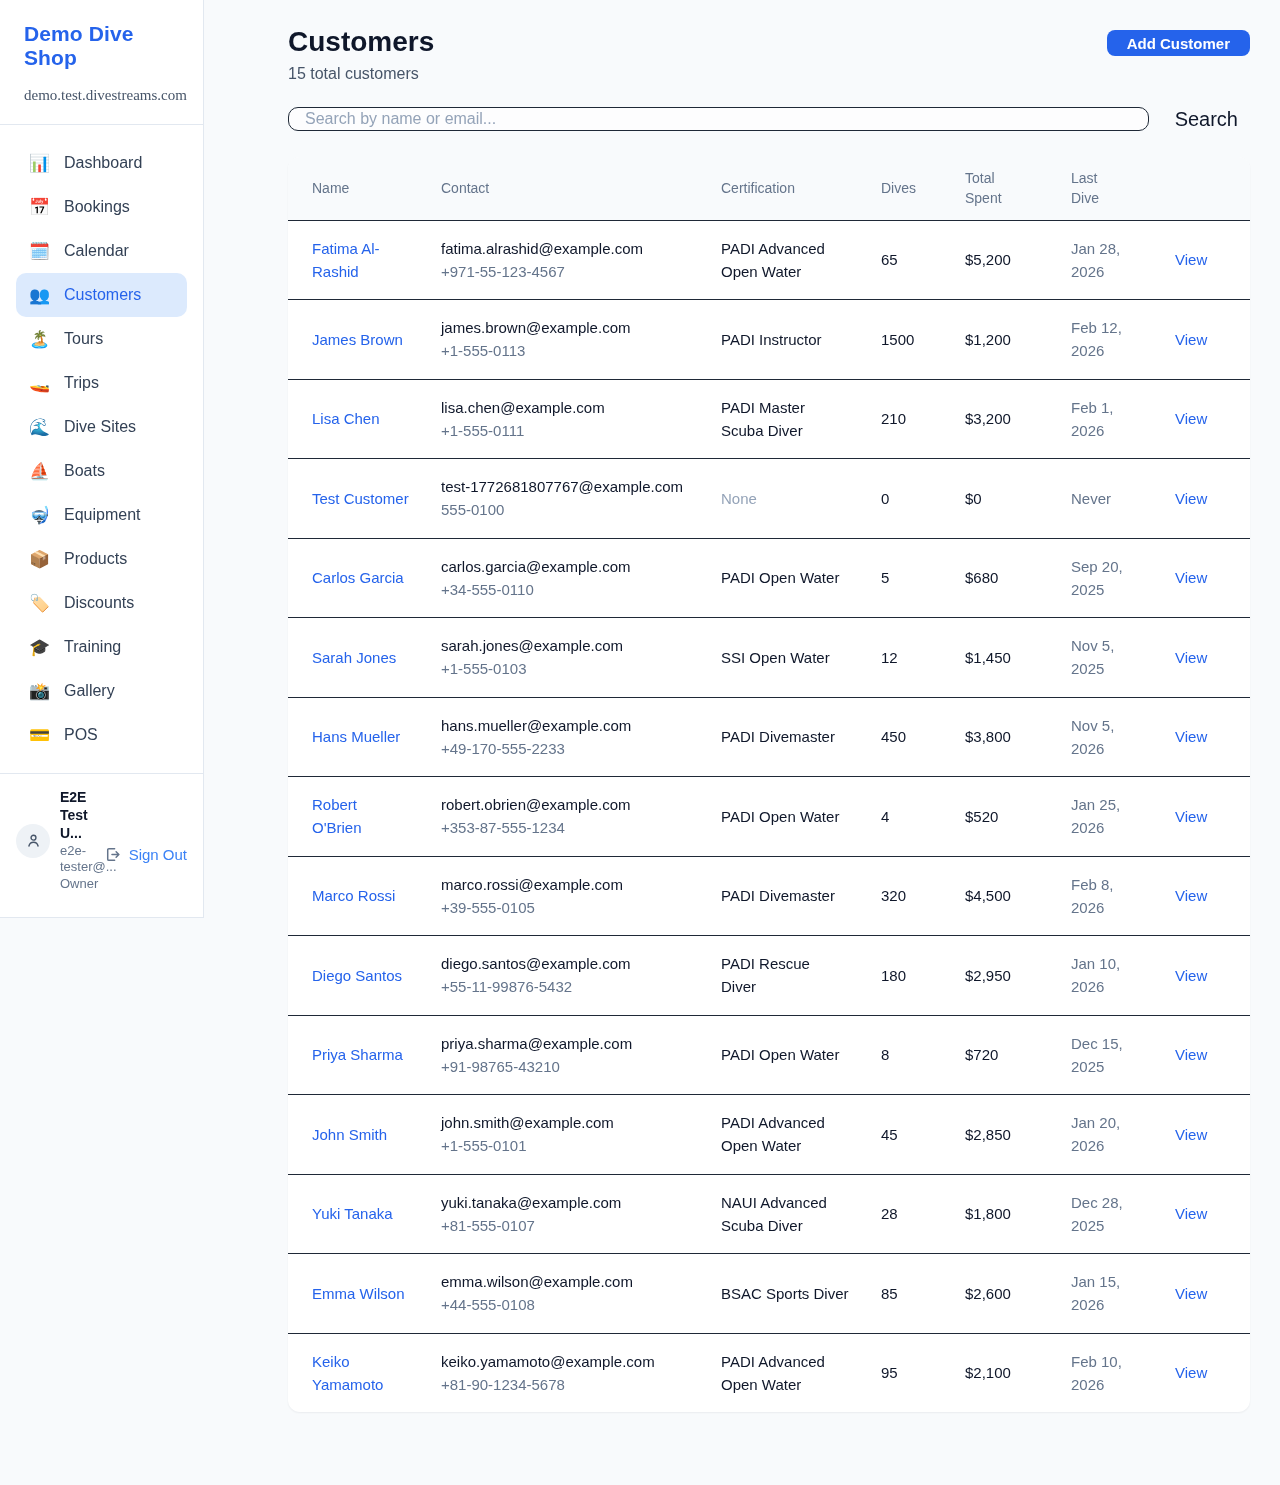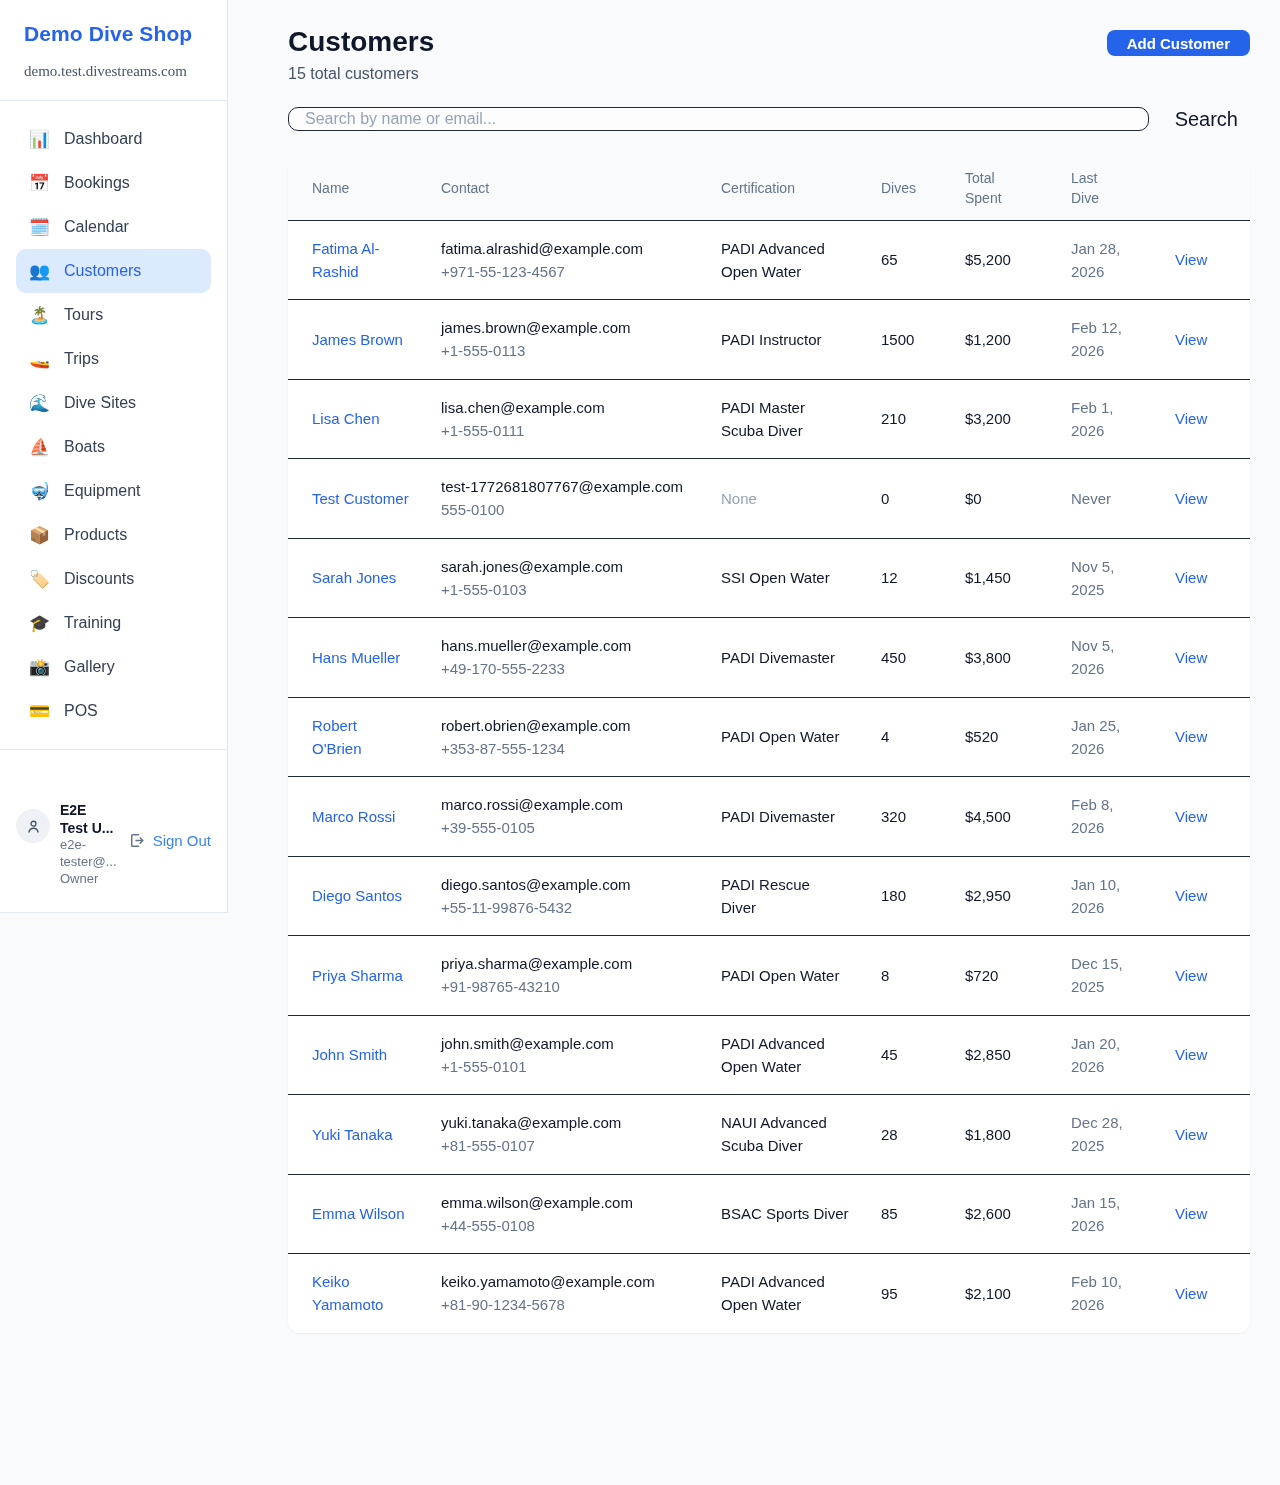--- a/index.html
+++ b/index.html
@@ -7,21 +7,21 @@
   body {
     min-height:1485px;
     background:#f8fafc;
     font-family:"Liberation Sans", sans-serif;
     color:#0f172a;
     position:relative;
   }
 
   
   .sidebar {
-    position:absolute; left:0; top:0; width:228px;
+    position:absolute; left:0; top:0; width:204px;
     background:#ffffff;
     border-right:1px solid #e2e8f0;
     border-bottom:1px solid #e2e8f0;
   }
   .shop-header { padding:22px 24px 20px; border-bottom:1px solid #e2e8f0; }
   .shop-title { color:#2563eb; font-size:21px; font-weight:700; letter-spacing:.1px; }
   .shop-domain { margin-top:17px; font-size:15px; color:#475569;font-family:Liberation Serif, serif; }
 
   .nav { padding:16px 16px 12px; }
   .nav-item {
@@ -34,21 +34,21 @@
 
   .user-row {
     display:flex; align-items:center; gap:10px;
     margin:4px 0 0; padding:14px 16px 24px;
     border-top:1px solid #e2e8f0;
   }
   .avatar {
     width:34px; height:34px; flex:0 0 34px; border-radius:50%;
     background:#eef2f6; display:flex; align-items:center; justify-content:center;
   }
-  .user-info { line-height:1.3; min-width:0;margin-top:37px; }
+  .user-info { line-height:1.3; min-width:0; }
   .user-name { font-size:14px; font-weight:700; color:#0f172a; }
   .user-email, .user-role { font-size:13px; color:#64748b; }
   .signout {
     margin-left:auto; display:flex; align-items:center; gap:8px;
     background:none; border:none; color:#3b82f6; font-size:15px;
     font-family:inherit; cursor:pointer; white-space:nowrap;margin-top:28px;
   }
 
   
   .main { margin-left:256px; padding:26px 30px 30px 32px; }
@@ -270,20 +270,32 @@
       <div class="email">test-1772681807767@example.com</div>
       <div class="phone">555-0100</div>
     </td>
     <td><span class="cert muted">None</span></td>
     <td><span class="num">0</span></td>
     <td><span class="spent">$0</span></td>
     <td><span class="date">Never</span></td>
     <td><a class="view-link">View</a></td>
   </tr>
           <tr>
+    <td><a class="name-link">Carlos Garcia</a></td>
+    <td>
+      <div class="email">carlos.garcia@example.com</div>
+      <div class="phone">+34-555-0110</div>
+    </td>
+    <td><span class="cert">PADI Open Water</span></td>
+    <td><span class="num">5</span></td>
+    <td><span class="spent">$680</span></td>
+    <td><span class="date">Sep 20, 2025</span></td>
+    <td><a class="view-link">View</a></td>
+  </tr>
+          <tr>
     <td><a class="name-link">Sarah Jones</a></td>
     <td>
       <div class="email">sarah.jones@example.com</div>
       <div class="phone">+1-555-0103</div>
     </td>
     <td><span class="cert">SSI Open Water</span></td>
     <td><span class="num">12</span></td>
     <td><span class="spent">$1,450</span></td>
     <td><span class="date">Nov 5, 2025</span></td>
     <td><a class="view-link">View</a></td>

